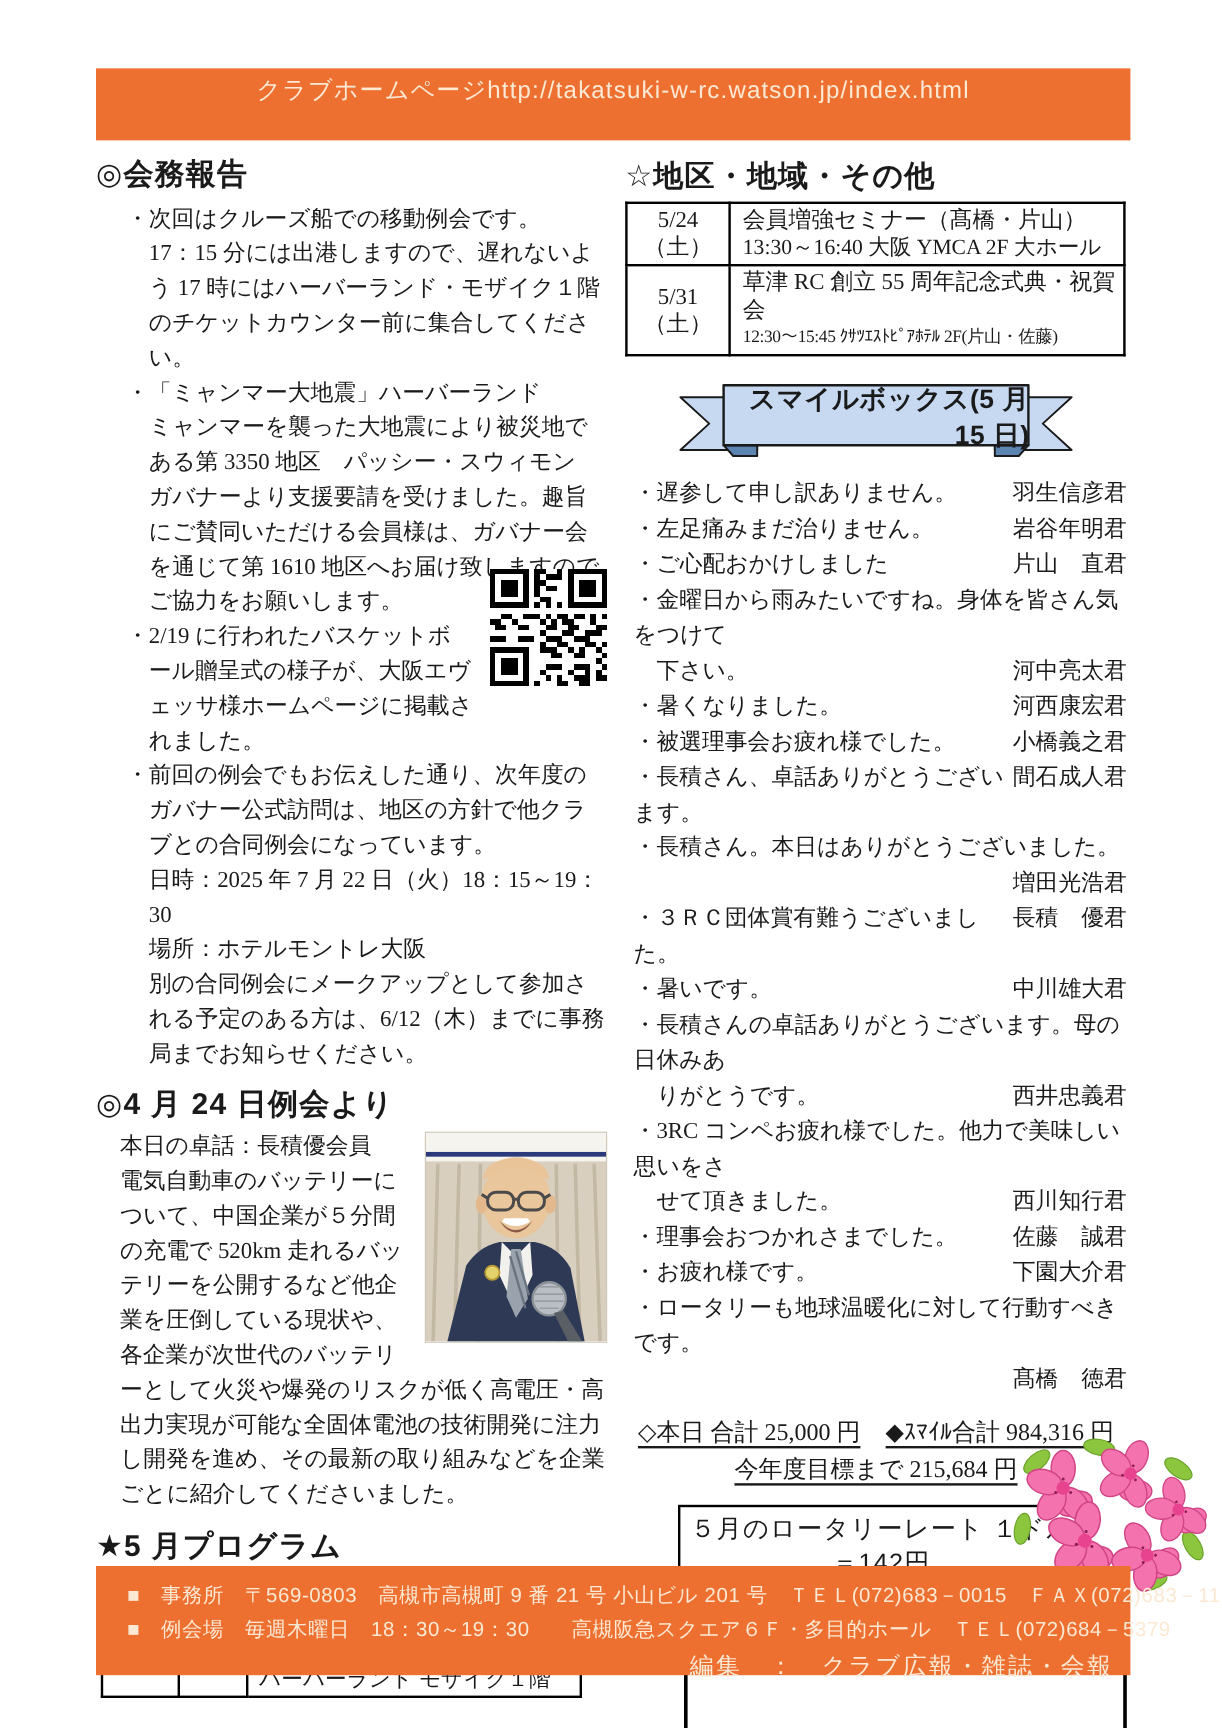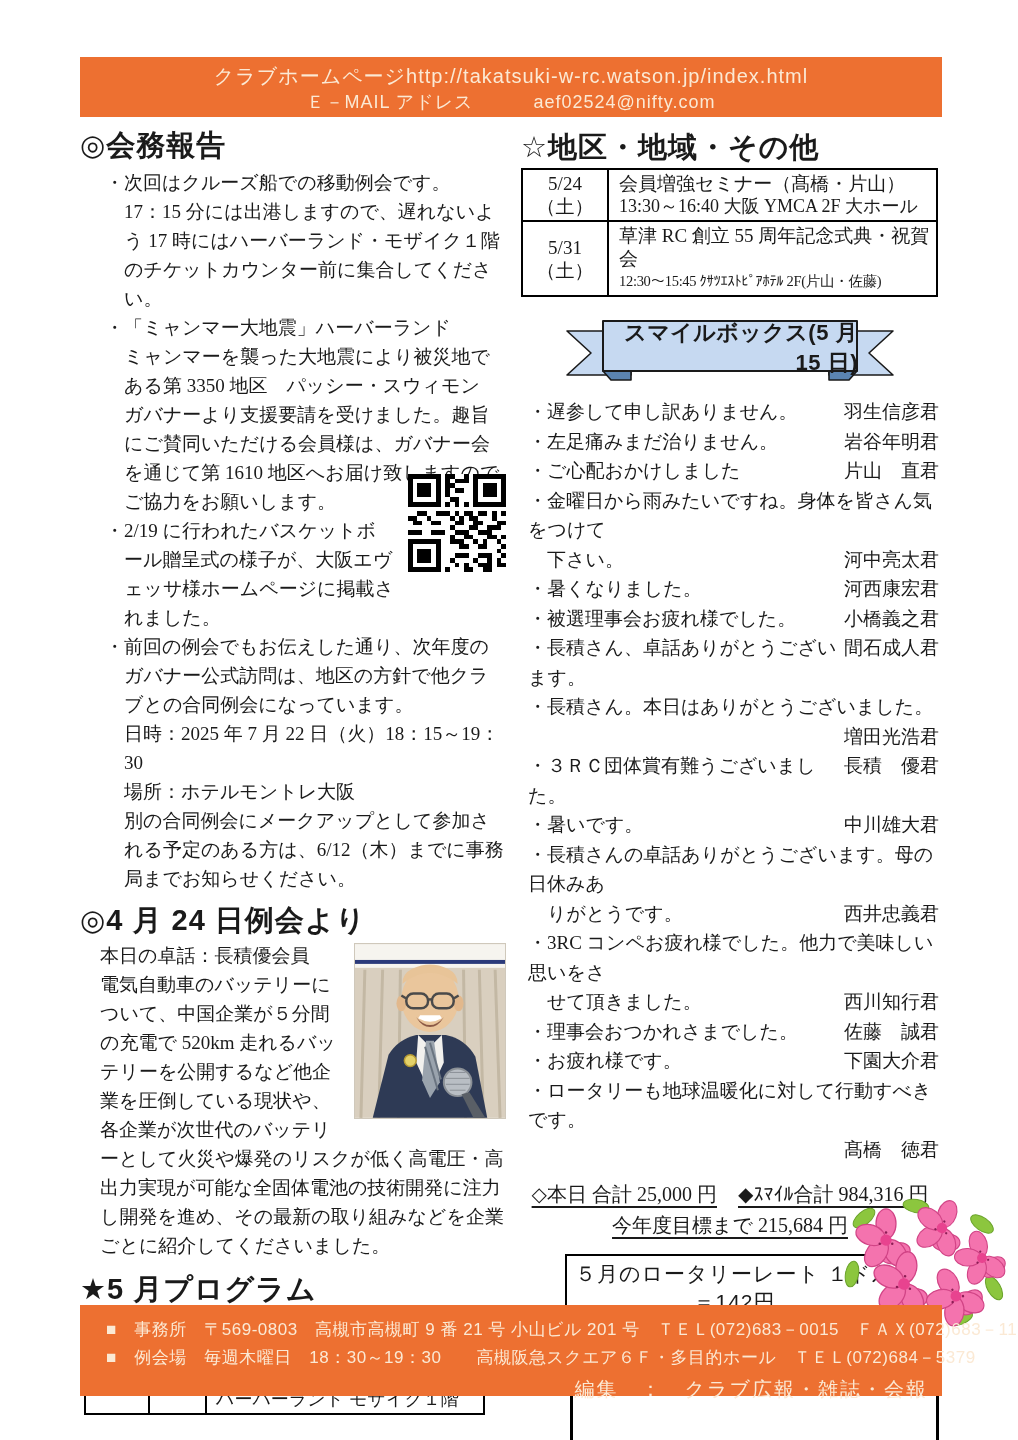--- a/index.html
+++ b/index.html
@@ -11,21 +11,21 @@
   .band.header { top:57px; height:60px; padding-top:7px; }
   .hline { display:flex; justify-content:center; font-size:20px; letter-spacing:1px; line-height:24px; }
   .hline.l2 { font-size:18px; gap:60px; margin-top:2px; }
   .band.footer { top:1305px; height:91px; padding:11px 14px 0 26px; }
   .frow { font-size:17px; line-height:28px; letter-spacing:0.5px; white-space:nowrap; }
   .frow.edit { text-align:right; font-size:20px; margin-top:3px; letter-spacing:2px; }
 
   
   .col-left  { position:absolute; left:80px;  top:131px; width:426px; }
   .col-right { position:absolute; left:521px; top:133px; width:418px; }
-  h2.sec { font-family:"Liberation Sans","DejaVu Sans",sans-serif; font-size:29px; font-weight:bold; letter-spacing:1px; line-height:28px; }
+  h2.sec { font-family:"Liberation Sans","DejaVu Sans",sans-serif; font-size:25px; font-weight:bold; letter-spacing:1px; line-height:28px; }
 
   
   .kaimu-items { margin-top:9px; font-size:19px; line-height:29px; }
   .ki { }
   .ki.b  { margin-left:25px; padding-left:19px; text-indent:-19px; }
   .ki.bq { margin-left:25px; padding-left:19px; text-indent:-19px; padding-right:112px; }
   .ki.p  { margin-left:44px; }
   .qr-abs { position:absolute; left:408px; top:474px; width:98px; height:98px; }
   .qr-abs svg { width:100%; height:100%; }
 
@@ -73,24 +73,20 @@
 </style>
 </head>
 <body>
 
 <div class="page">
 
   <div class="band header">
     <div class="hline">
       <span>クラブホームページ</span>
       <span>http://takatsuki-w-rc.watson.jp/index.html</span>
-    </div>
-    <div class="hline l2">
-      <span>Ｅ－MAIL アドレス</span>
-      <span>aef02524@nifty.com</span>
     </div>
   </div>
 
   <div class="col-left">
     <h2 class="sec">◎会務報告</h2>
 
     <div class="kaimu-items">
 
         <div class="ki b">・次回はクルーズ船での移動例会です。</div>
 

